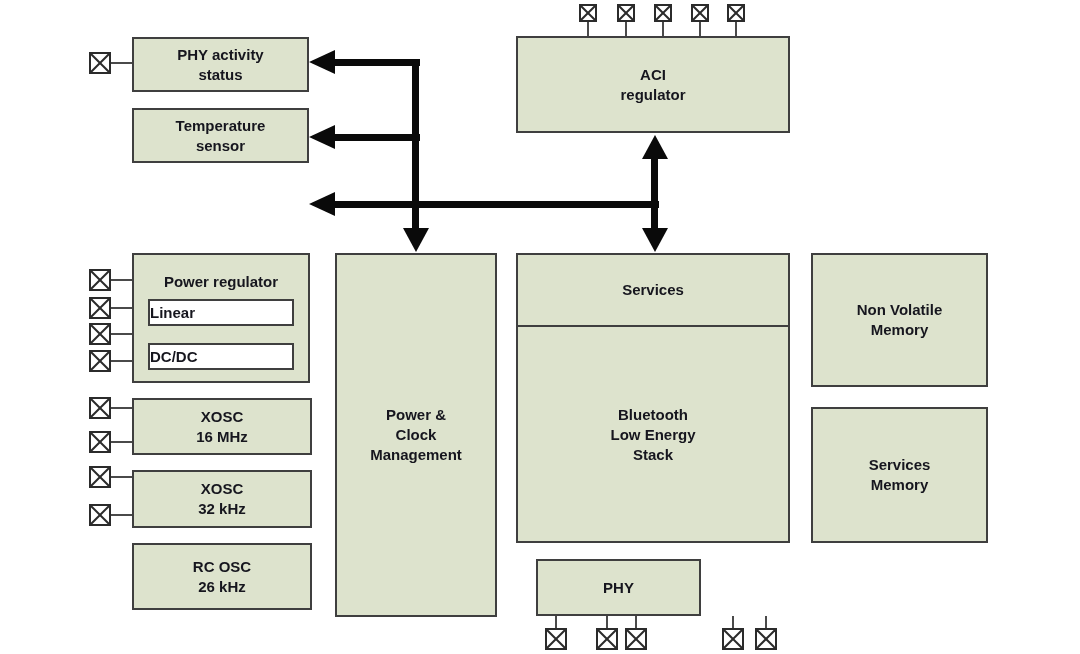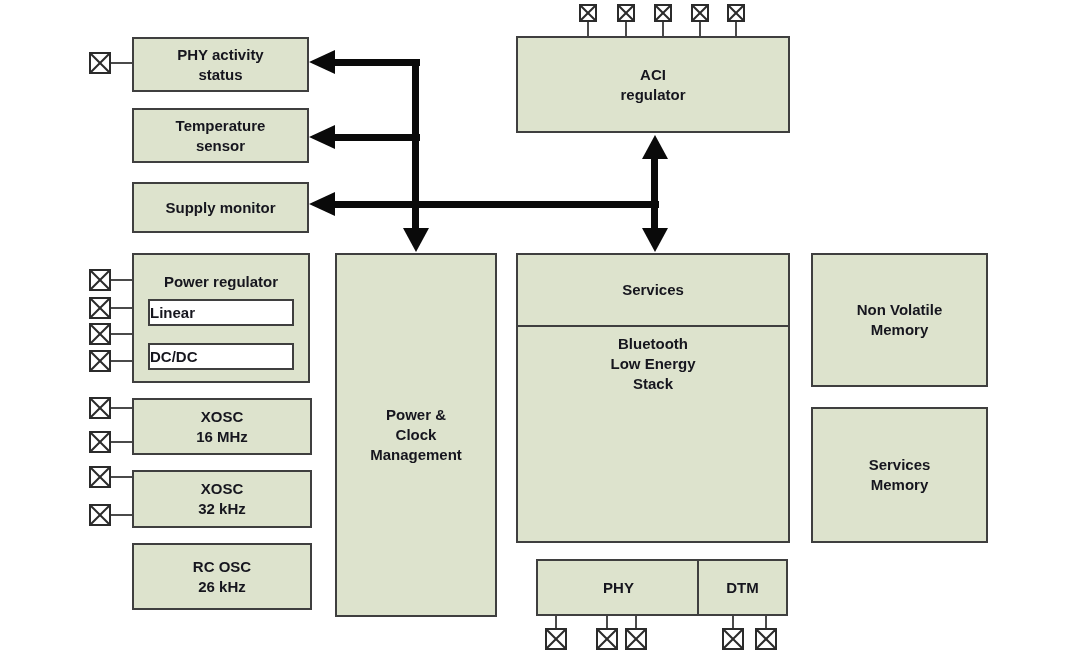--- a/index.html
+++ b/index.html
@@ -33,22 +33,22 @@
     border:2px solid var(--block-border);
     display:flex;align-items:center;
   }
   
   .split-top{
     position:absolute;box-sizing:border-box;left:0;top:0;width:100%;height:72px;
     border-bottom:2px solid var(--block-border);
     display:flex;align-items:center;justify-content:center;
   }
   .split-bottom{
-    position:absolute;box-sizing:border-box;left:0;top:79px;width:100%;height:216px;
-    display:flex;justify-content:center;
+    position:absolute;box-sizing:border-box;left:0;top:72px;width:100%;height:216px;
+    display:flex;align-items:center;justify-content:center;
   }
   
   .pin{
     position:absolute;box-sizing:border-box;width:22px;height:22px;
     background:#ffffff;border:2.5px solid var(--pin-stroke);overflow:hidden;
   }
   .pin.small{width:18px;height:18px;border-width:2px;}
   .pin::before,.pin::after{
     content:"";position:absolute;left:50%;top:50%;width:150%;height:2px;
     background:var(--pin-stroke);
@@ -73,23 +73,20 @@
   <div class="box" style="left:132px;top:108px;width:177px;height:55px">
     <span class="lbl">Temperature
 sensor</span>
   </div>
 
   <div class="box" style="left:132px;top:37px;width:177px;height:55px">
     <span class="lbl">PHY activity
 status</span>
   </div>
 
-  <div class="box" style="left:132px;top:182px;width:177px;height:51px">
-    <span class="lbl">Supply monitor</span>
-  </div>
 
   <div class="box" style="left:132px;top:253px;width:178px;height:130px;align-items:flex-start">
     <span class="lbl" style="margin-top:17px">Power regulator</span>
     <div class="subbox" style="left:14px;top:44px;width:146px;height:27px">
       <span class="lbl">Linear</span>
     </div>
     <div class="subbox" style="left:14px;top:88px;width:146px;height:27px">
       <span class="lbl">DC/DC</span>
     </div>
   </div>
@@ -138,23 +135,20 @@
 
   <div class="box" style="left:811px;top:407px;width:177px;height:136px">
     <span class="lbl">Services
 Memory</span>
   </div>
 
   <div class="box" style="left:536px;top:559px;width:165px;height:57px">
     <span class="lbl">PHY</span>
   </div>
 
-  <div class="box" style="left:697px;top:559px;width:91px;height:57px">
-    <span class="lbl">DTM</span>
-  </div>
 
   <div class="pin small" style="left:579px;top:4px"></div>
   <div class="pin small" style="left:617px;top:4px"></div>
   <div class="pin small" style="left:654px;top:4px"></div>
   <div class="pin small" style="left:691px;top:4px"></div>
   <div class="pin small" style="left:727px;top:4px"></div>
   <div class="stub v" style="left:587px;top:22px;height:14px"></div>
   <div class="stub v" style="left:625px;top:22px;height:14px"></div>
   <div class="stub v" style="left:662px;top:22px;height:14px"></div>
   <div class="stub v" style="left:699px;top:22px;height:14px"></div>

